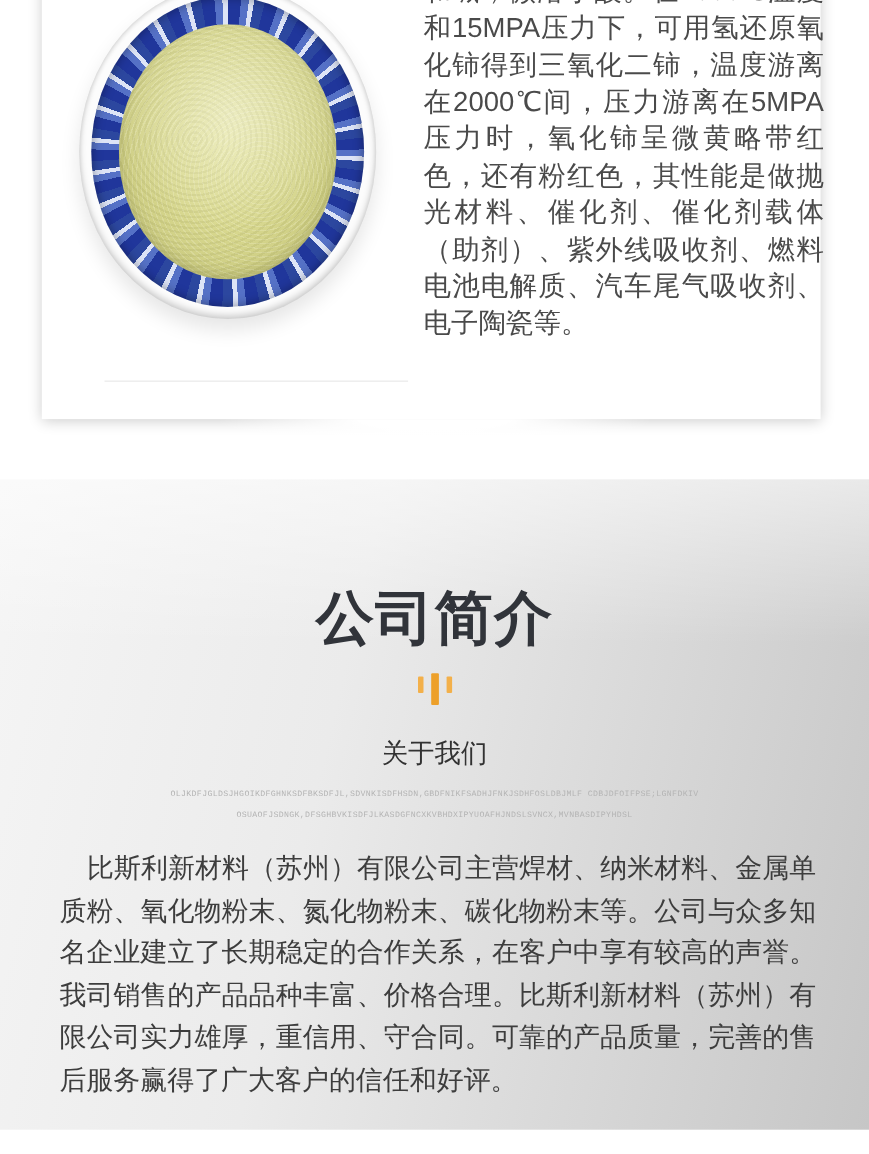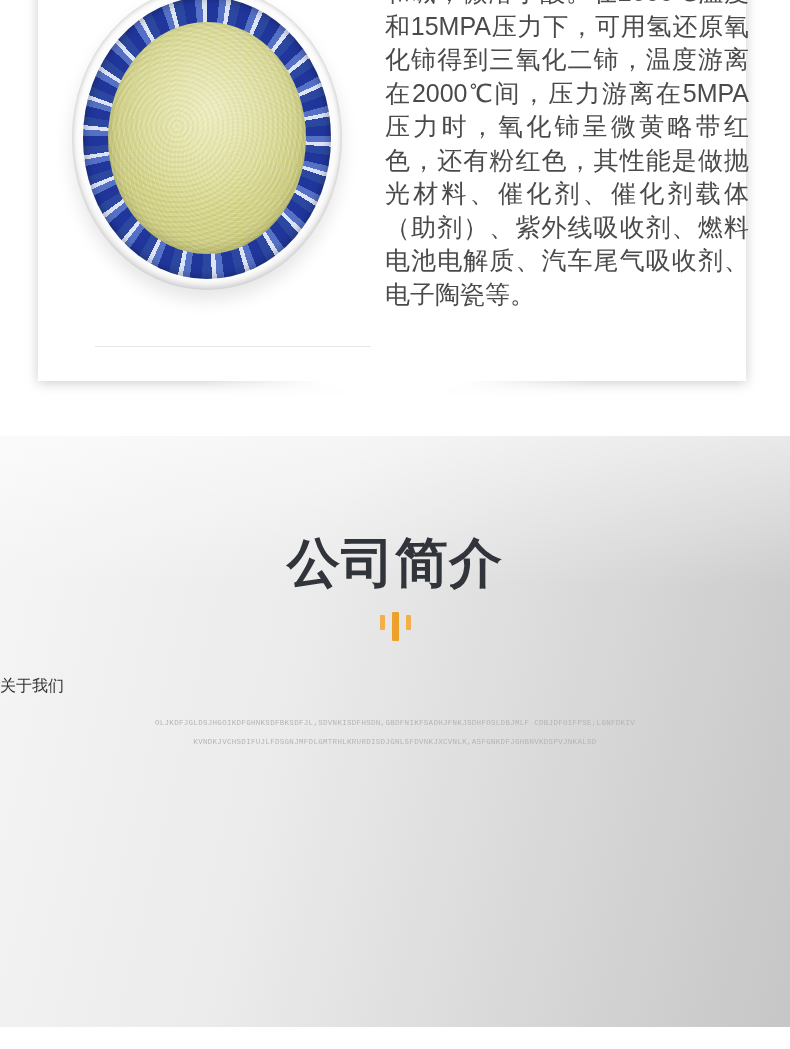--- a/index.html
+++ b/index.html
@@ -73,22 +73,22 @@
     color:#31343a; letter-spacing:1px;
   }
   .orange-icon {
     margin-top:19px; height:29px;
     display:flex; justify-content:center; align-items:flex-start; gap:7px;
   }
   .orange-icon .bar { display:block; border-radius:1px; }
   .orange-icon .b-side { width:5px; height:15px; margin-top:3px; background:#f3b04a; }
   .orange-icon .b-mid  { width:7px; height:29px; background:#eda02a; }
   .section-subtitle {
-    margin:31px 0 0 0; 
-    font-size:16px; line-height:28px; font-weight:normal; color:#323232;
+    margin:31px 0 0 0; text-align:center;
+    font-size:24px; line-height:28px; font-weight:normal; color:#323232;
   }
   .deco { margin-top:14px; }
   .deco-line {
     text-align:center; font-size:7.5px; line-height:18.5px;
     color:#b4b4b4; letter-spacing:0.3px; white-space:nowrap;font-family:Liberation Mono, monospace;
   }
   .about {
     margin:20px 48px 0 54px;
     font-size:24.5px; line-height:38.5px; color:#3d3d3d;
     text-align:justify; text-indent:25px; word-break:break-all;
@@ -116,18 +116,19 @@
     <div class="orange-icon">
       <i class="bar b-side"></i>
       <i class="bar b-mid"></i>
       <i class="bar b-side"></i>
     </div>
 
     <h2 class="section-subtitle">关于我们</h2>
 
     <div class="deco">
       <div class="deco-line">OLJKDFJGLDSJHGOIKDFGHNKSDFBKSDFJL,SDVNKISDFHSDN,GBDFNIKFSADHJFNKJSDHFOSLDBJMLF CDBJDFOIFPSE;LGNFDKIV</div>
-      <div class="deco-line">KVNDKJVCHSDIFUJLFDSGNJMFDLGMTRHLKRURDISDJGNLSFDVNKJXCVNLK,ASFGNKDFJGHBNVKDSPVJNKALSD</div>
+      <div class="deco-line">OSUAOFJSDNGK,DFSGHBVKISDFJLKASDGFNCXKVBHDXIPYUOAFHJNDSLSVNCX,MVNBASDIPYHDSL</div>
     </div>
 
+    <p class="about">比斯利新材料（苏州）有限公司主营焊材、纳米材料、金属单质粉、氧化物粉末、氮化物粉末、碳化物粉末等。公司与众多知名企业建立了长期稳定的合作关系，在客户中享有较高的声誉。我司销售的产品品种丰富、价格合理。比斯利新材料（苏州）有限公司实力雄厚，重信用、守合同。可靠的产品质量，完善的售后服务赢得了广大客户的信任和好评。</p>
   </section>
 
 </div>
 
 </body></html>

